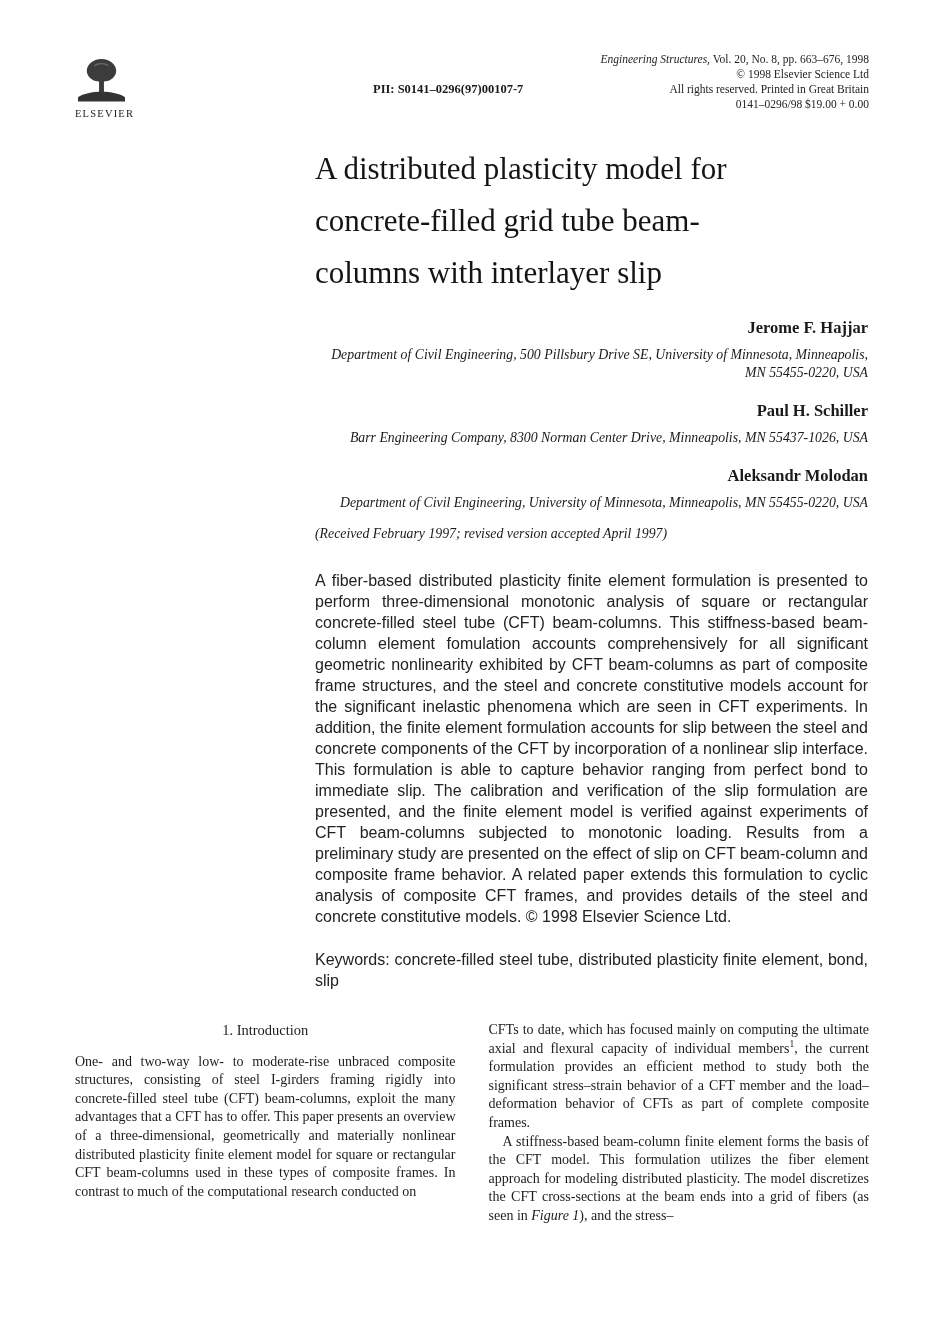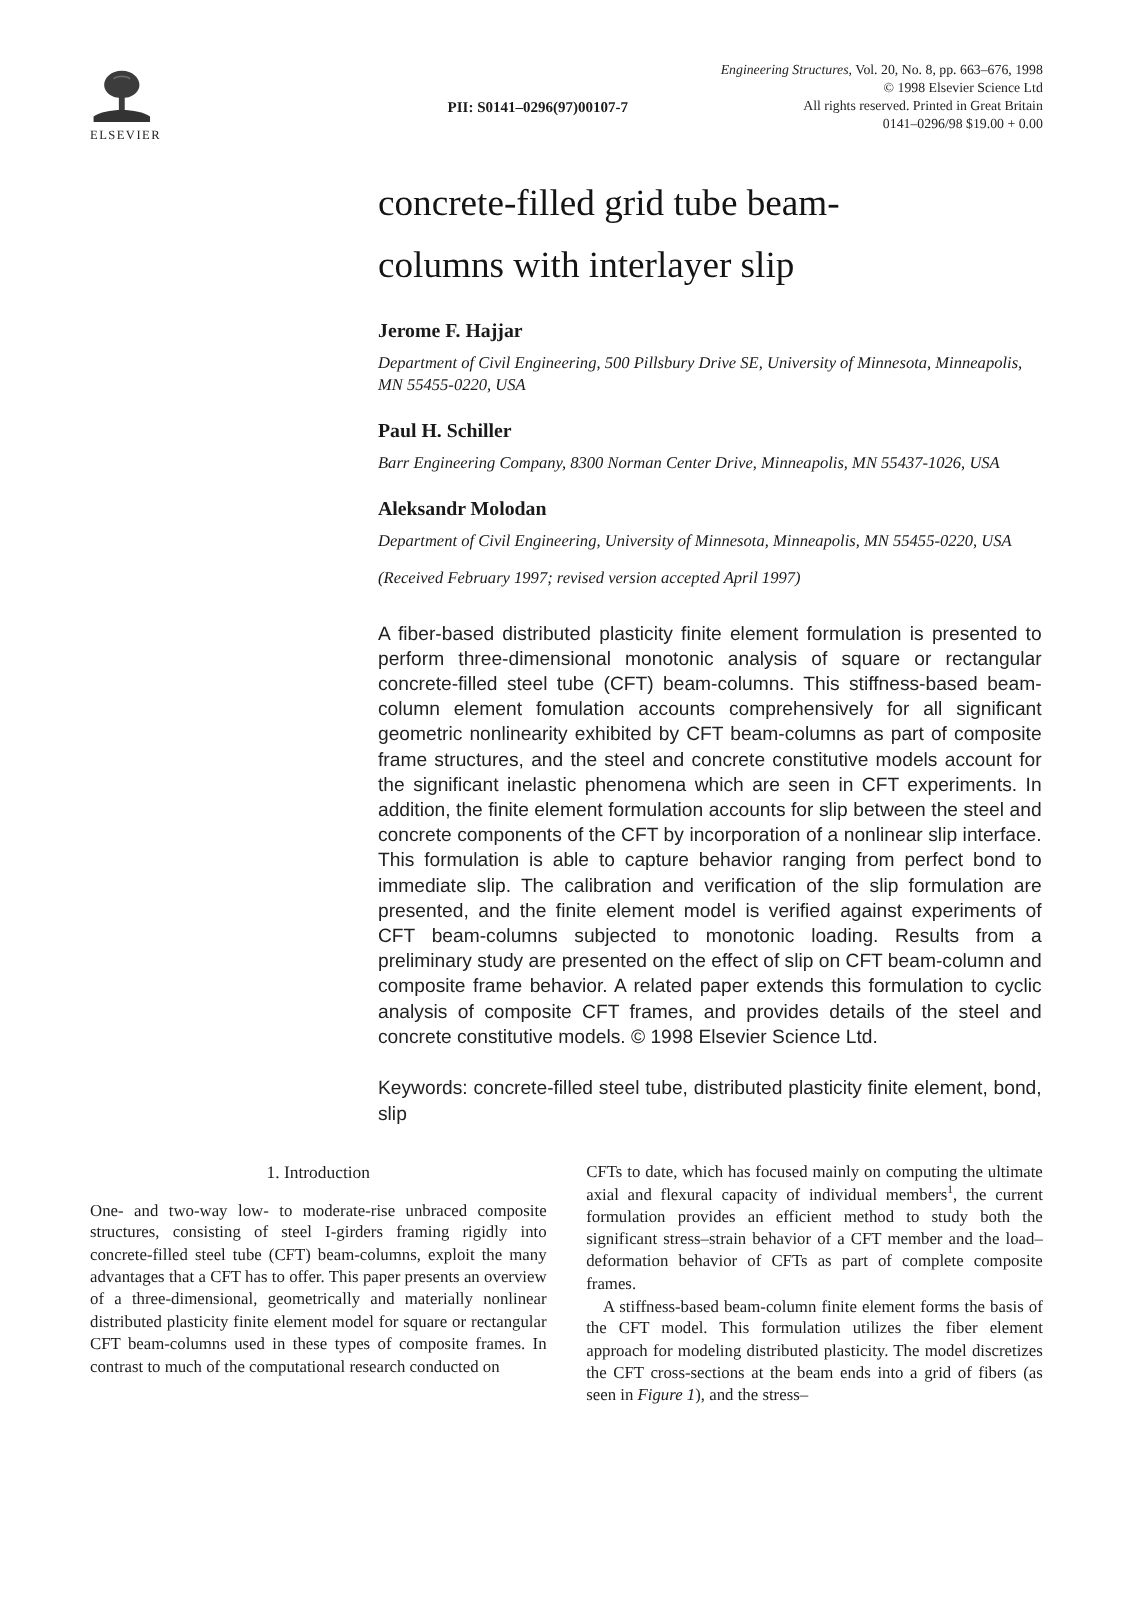--- a/index.html
+++ b/index.html
@@ -19,21 +19,21 @@
   .logo-block { position:absolute; left:75px; top:56px; width:72px; }
   .logo-img { display:block; width:53px; height:49px; }
   .publisher-name { font-size:10.5px; letter-spacing:1.2px; margin-top:3px; color:#222; }
   .journal-info { position:absolute; right:72px; top:52px; text-align:right; font-size:11.5px; line-height:15px; color:#222; }
   .journal-name { font-style:italic; }
   .pii { position:absolute; left:373px; top:82px; font-weight:700; font-size:12.5px; }
 
   
   .article-head { margin:0 73px 0 315px; }
   .title { font-size:31px; line-height:52px; font-weight:400; color:#141414; }
-  .author-block { margin-top:19px; }
+  .author-block { margin-top:19px;text-align:right; }
   .author-name { font-size:16.5px; font-weight:700; }
   .affiliation { font-size:13.8px; font-style:italic; line-height:18px; margin-top:8px; }
   .received { font-size:13.8px; font-style:italic; margin-top:14px; }
   .abstract { margin-top:28px; font-family:"Liberation Sans", sans-serif; font-size:16px; line-height:21px; text-align:justify; color:#222; }
   .keywords { margin-top:22px; font-family:"Liberation Sans", sans-serif; font-size:16px; line-height:21px; text-align:justify; color:#222; }
   .kw-label { font-weight:400; }
 
   
   .columns { display:flex; gap:33px; margin:30px 72px 0 75px; }
   .col { width:381px; font-size:14px; line-height:18.6px; text-align:justify; color:#1c1c1c; }
@@ -65,20 +65,21 @@
       <div>© 1998 Elsevier Science Ltd</div>
       <div>All rights reserved. Printed in Great Britain</div>
       <div>0141–0296/98 $19.00 + 0.00</div>
     </div>
 
     <div class="pii">PII: S0141–0296(97)00107-7</div>
   </div>
 
   <div class="article-head">
     <h1 class="title">
+      <span style="display:block">A distributed plasticity model for</span>
       <span style="display:block">concrete-filled grid tube beam-</span>
       <span style="display:block">columns with interlayer slip</span>
     </h1>
 
     <div class="author-block">
       <div class="author-name">Jerome F. Hajjar</div>
       <div class="affiliation">Department of Civil Engineering, 500 Pillsbury Drive SE, University of Minnesota, Minneapolis, MN 55455-0220, USA</div>
     </div>
 
     <div class="author-block">

